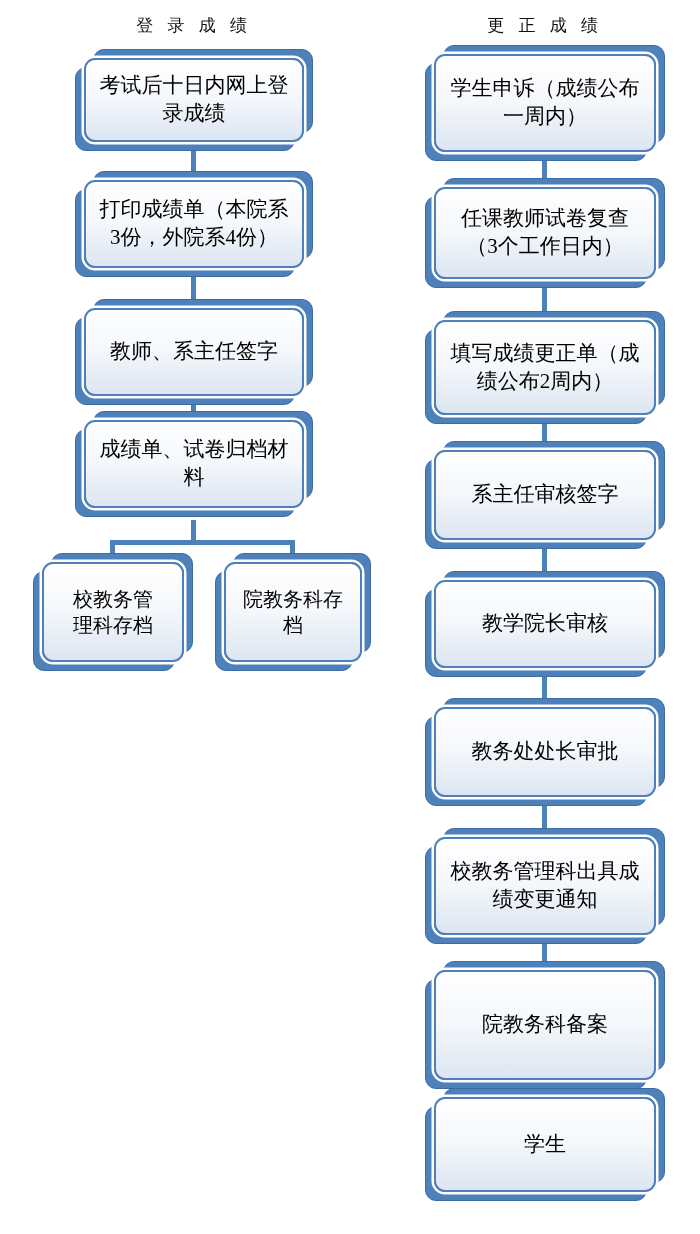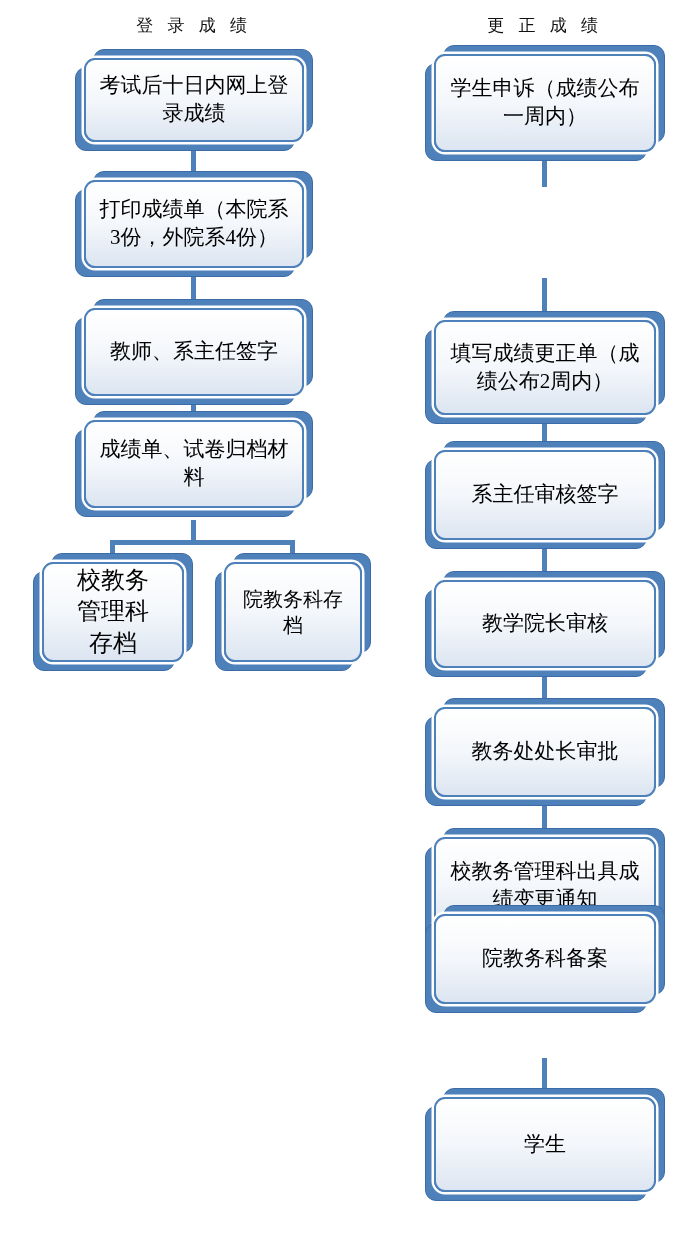--- a/index.html
+++ b/index.html
@@ -82,35 +82,40 @@
 
   <div class="node" style="left:84px; top:420px; width:220px; height:88px;">
     <div class="back tr"></div>
     <div class="back bl"></div>
     <div class="front">成绩单、试卷归档材料</div>
   </div>
 
   <div class="node" style="left:42px; top:562px; width:142px; height:100px;">
     <div class="back tr"></div>
     <div class="back bl"></div>
-    <div class="front" style="font-size:24px; padding:4px 25px;font-family:Liberation Serif, serif;">校教务管理科存档</div>
+    <div class="front" style="font-size:20px; padding:4px 25px;font-family:Liberation Serif, serif;">校教务管理科存档</div>
   </div>
 
   <div class="node" style="left:224px; top:562px; width:138px; height:100px;">
     <div class="back tr"></div>
     <div class="back bl"></div>
     <div class="front" style="font-size:20px; padding:4px 8px;">院教务科存档</div>
   </div>
 
   <div class="node" style="left:434px; top:54px; width:222px; height:98px;">
     <div class="back tr"></div>
     <div class="back bl"></div>
     <div class="front">学生申诉（成绩公布一周内）</div>
   </div>
 
+  <div class="node" style="left:434px; top:187px; width:222px; height:92px;">
+    <div class="back tr"></div>
+    <div class="back bl"></div>
+    <div class="front">任课教师试卷复查（3个工作日内）</div>
+  </div>
 
   <div class="node" style="left:434px; top:320px; width:222px; height:95px;">
     <div class="back tr"></div>
     <div class="back bl"></div>
     <div class="front">填写成绩更正单（成绩公布2周内）</div>
   </div>
 
   <div class="node" style="left:434px; top:450px; width:222px; height:90px;">
     <div class="back tr"></div>
     <div class="back bl"></div>
@@ -128,21 +133,21 @@
     <div class="back bl"></div>
     <div class="front">教务处处长审批</div>
   </div>
 
   <div class="node" style="left:434px; top:837px; width:222px; height:98px;">
     <div class="back tr"></div>
     <div class="back bl"></div>
     <div class="front">校教务管理科出具成绩变更通知</div>
   </div>
 
-  <div class="node" style="left:434px; top:914px; width:222px; height:90px;">
+  <div class="node" style="left:434px; top:970px; width:222px; height:110px;">
     <div class="back tr"></div>
     <div class="back bl"></div>
     <div class="front">院教务科备案</div>
   </div>
 
   <div class="node" style="left:434px; top:1097px; width:222px; height:95px;">
     <div class="back tr"></div>
     <div class="back bl"></div>
     <div class="front">学生</div>
   </div>

